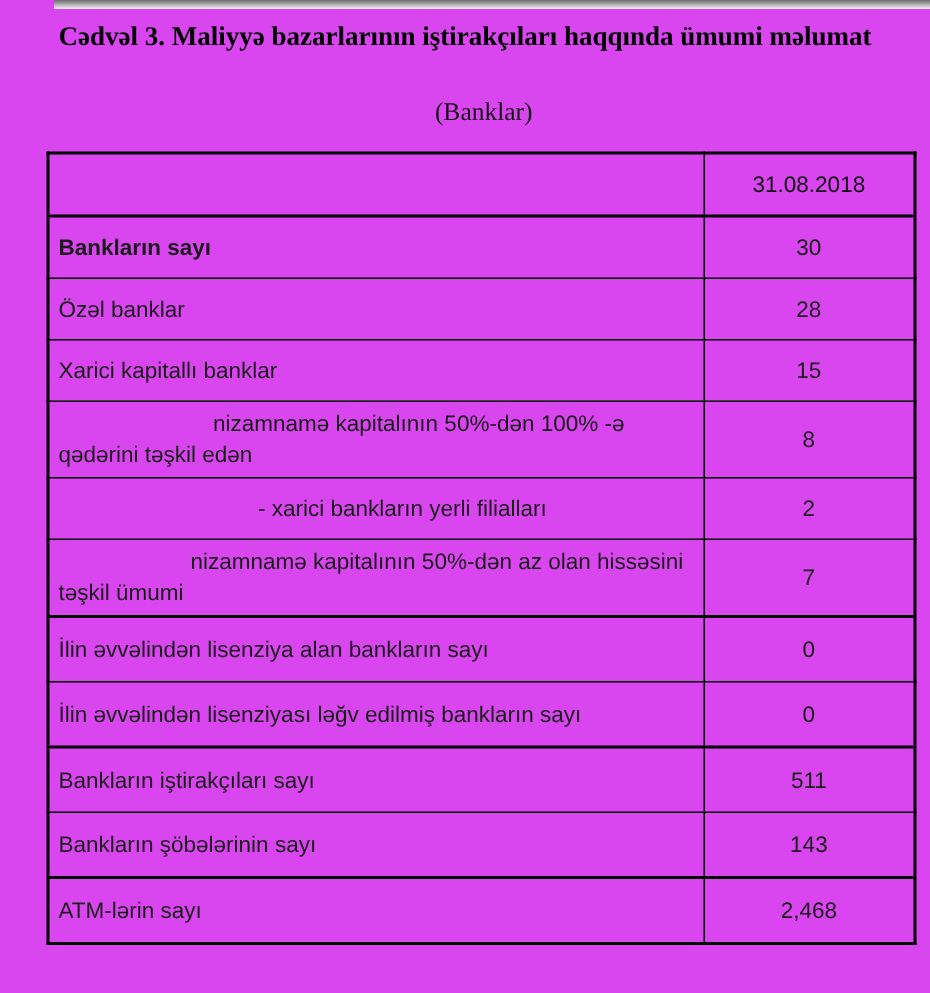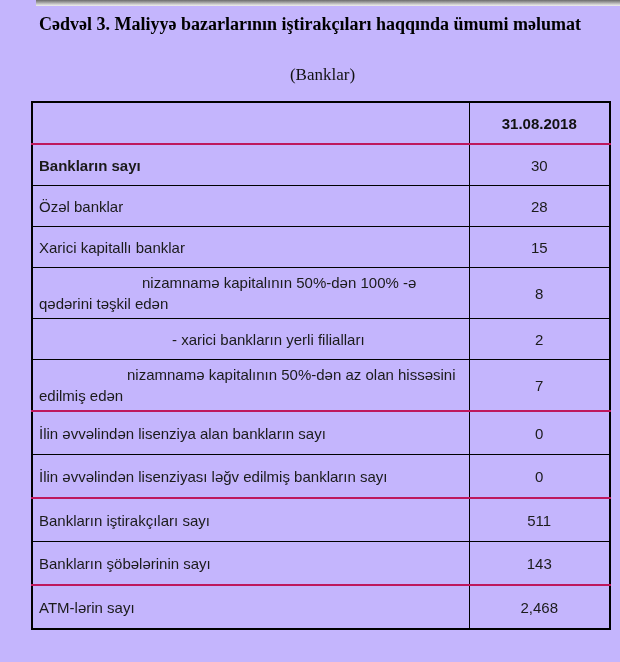--- a/index.html
+++ b/index.html
@@ -1,17 +1,17 @@
 <!DOCTYPE html>
 <html><head>
 <meta charset="utf-8">
 <style>
   html,body { margin:0; padding:0; background:#ffffff; }
   .page {
-    position:relative; width:620px; height:662px; background:#c4b5fd;
+    position:relative; width:620px; height:662px; background:#d946ef;
     overflow:hidden; font-family:"Liberation Sans", sans-serif;
   }
   .window-bar {
     position:absolute; top:0; left:36px; right:0; height:6px;
     background:linear-gradient(to bottom,#6b6b6b 0%,#9a9a9a 35%,#cdcdcd 70%,#efefef 100%);
   }
   .title {
     margin:14px auto 0; max-width:545px; text-align:center;
     font-family:"Liberation Serif", serif; font-weight:bold;
     font-size:18px; line-height:21px; color:#000000;
@@ -23,27 +23,27 @@
   table.data {
     border-collapse:collapse; table-layout:fixed;
     margin:16px 0 0 31px; width:578px;
     color:#1b1b1b; font-size:15px;
     border:2px solid #000000;
   }
   table.data th, table.data td {
     border:1px solid #000000; vertical-align:middle;
     overflow:hidden;
   }
-  tr.header-row th { height:36px; font-size:15px; font-weight:bold; color:#111111;border-radius:10px; }
+  tr.header-row th { height:36px; font-size:15px; font-weight:normal; color:#111111;border-radius:10px; }
   th.value-head, td.value { text-align:center; padding:2px 4px; }
   td.label { padding:4px 6px; line-height:21px; text-align:left; font-weight:normal; }
   tr.h32 td { height:32px; }
   tr.h34 td { height:34px; }
   tr.bold-label td.label { font-weight:bold; }
-  tr.group-start th, tr.group-start td { border-top:2px solid #be185d; }
+  tr.group-start th, tr.group-start td { border-top:2px solid #000000; }
   td.label .line1 { display:block; white-space:nowrap; }
   td.label .line2 { display:block; }
   .pl103 { padding-left:103px; }
   .pl88  { padding-left:88px; }
   td.dash-label { text-indent:128px;padding-left:11px; }
 </style>
 </head>
 <body>
 
 <div class="page">
@@ -90,21 +90,21 @@
       </tr>
 
       <tr class="h32">
         <td class="label dash-label">-  xarici bankların yerli filialları</td>
         <td class="value">2</td>
       </tr>
 
       <tr>
         <td class="label">
           <span class="line1 pl88">nizamnamə kapitalının 50%-dən az olan hissəsini</span>
-          <span class="line2">edilmiş edən</span>
+          <span class="line2">təşkil ümumi</span>
         </td>
         <td class="value">7</td>
       </tr>
 
       <tr class="h34 group-start">
         <td class="label">İlin əvvəlindən lisenziya alan bankların sayı</td>
         <td class="value">0</td>
       </tr>
 
       <tr class="h34">

